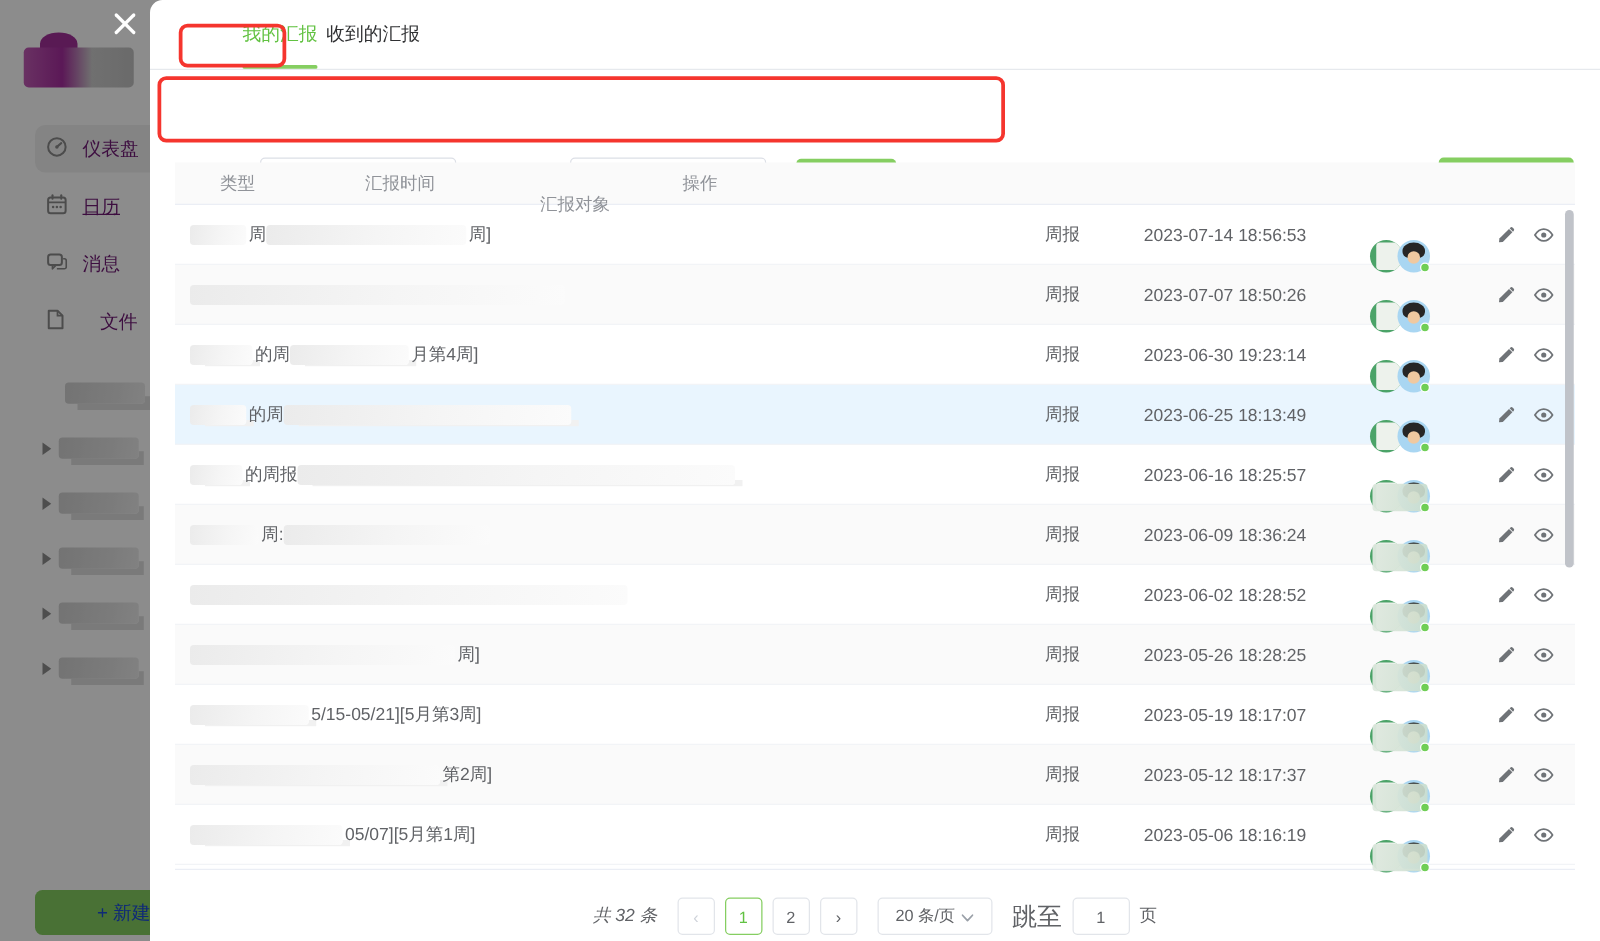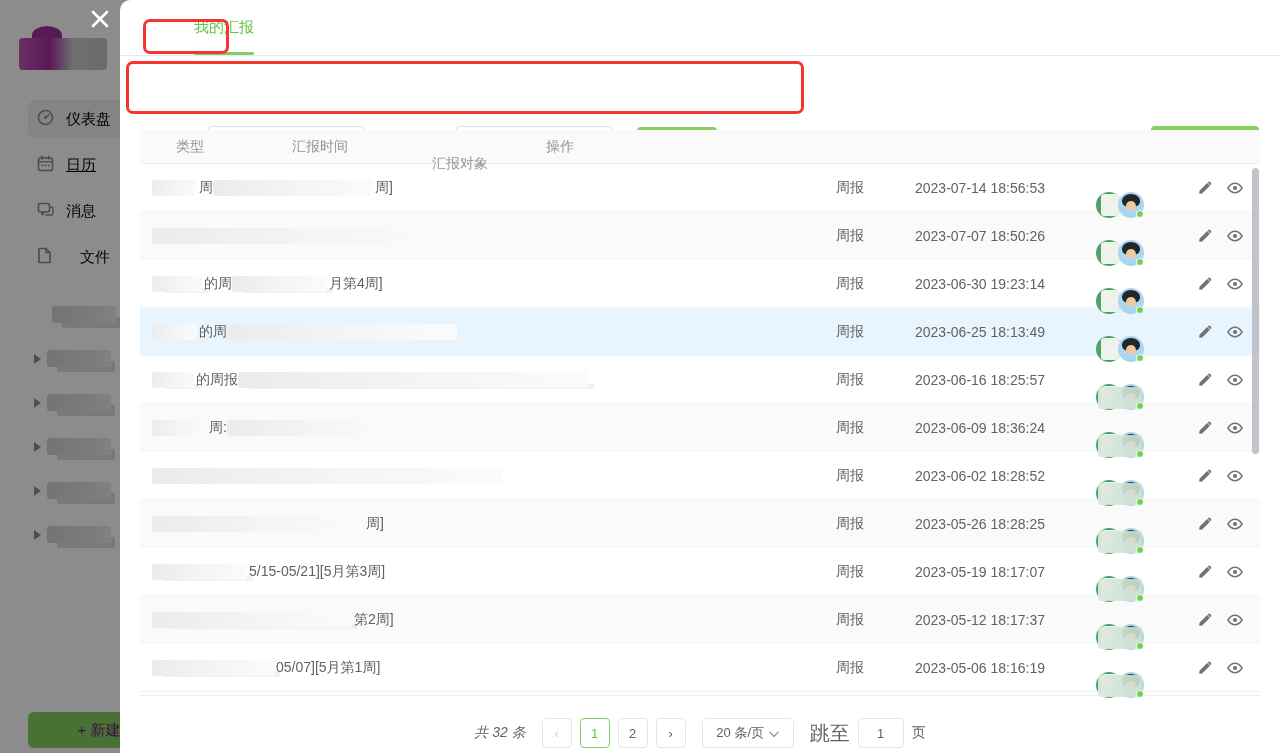--- a/index.html
+++ b/index.html
@@ -5,27 +5,27 @@
   * { margin:0; padding:0; box-sizing:border-box; }
   html,body { width:1280px; height:753px; overflow:hidden; font-family:"Liberation Sans","DejaVu Sans",sans-serif; background:#fff; }
   .stage { position:relative; width:1280px; height:753px; background:#fff; }
 
   
   .sidebar { position:absolute; left:0; top:0; width:200px; height:753px; background:#fff; z-index:1; }
   .logo-dot { position:absolute; left:32px; top:26px; width:30px; height:18px; border-radius:50% 50% 0 0; background:#a2309a; }
   .logo-bar { position:absolute; left:19px; top:38px; width:88px; height:32px; border-radius:4px;
               background:linear-gradient(90deg,#c05ab4 0%,#a62d9e 35%,#cccccc 62%,#c2c2c2 100%); }
   .nav-item { position:absolute; left:28px; width:112px; height:38px; display:flex; align-items:center; gap:12px;
-              color:#000000; font-size:15px; padding-left:9px; border-radius:8px; }
+              color:#701a75; font-size:15px; padding-left:9px; border-radius:8px; }
   .nav-item.active { background:#f1f1f1; }
   .nav-item svg { flex:0 0 auto; }
   .tree-item { position:absolute; left:34px; display:flex; align-items:center; gap:6px; }
   .tree-arrow { width:0; height:0; border-left:7px solid #8f8f8f; border-top:5px solid transparent; border-bottom:5px solid transparent; }
   .tree-bar { width:64px; height:17px; border-radius:3px; background:linear-gradient(100deg,#d2d2d2,#e2e2e2 70%,#ececec); box-shadow:7px 8px 0 -3px #dedede; }
-  .side-new-btn { position:absolute; left:28px; top:712px; width:142px; height:36px; background:#85ce61; color:#701a75;
+  .side-new-btn { position:absolute; left:28px; top:712px; width:142px; height:36px; background:#85ce61; color:#1d4ed8;
                   border:none; border-radius:6px; font-size:15px; display:flex; align-items:center; justify-content:center; }
 
   
   .overlay { position:absolute; inset:0; background:rgba(0,0,0,0.45); z-index:2; }
   .close-x { position:absolute; left:90px; top:9px; width:20px; height:20px; z-index:3; cursor:pointer; }
 
   
   .modal { position:absolute; left:120px; top:0; width:1160px; height:753px; background:#fff; border-radius:10px 0 0 0; z-index:4; }
 
   
@@ -192,20 +192,21 @@
     <svg width="20" height="20" viewBox="0 0 20 20">
         <line x1="3" y1="3" x2="17" y2="17" stroke="#fff" stroke-width="2.6" stroke-linecap="round"></line>
         <line x1="17" y1="3" x2="3" y2="17" stroke="#fff" stroke-width="2.6" stroke-linecap="round"></line>
       </svg>
   </div>
 
   <div class="modal">
 
     <div class="tabs">
       <div class="tab tab-1 active">我的汇报</div>
+      <div class="tab tab-2">收到的汇报</div>
     </div>
     <div class="anno anno-tab"></div>
 
     <div class="filter-row">
       <span class="f-label f-label-type">汇报类型</span>
       <div class="f-select">
         <span>全部</span>
         <span class="spacer"></span>
         <span>
           <svg width="12" height="8" viewBox="0 0 12 8">

